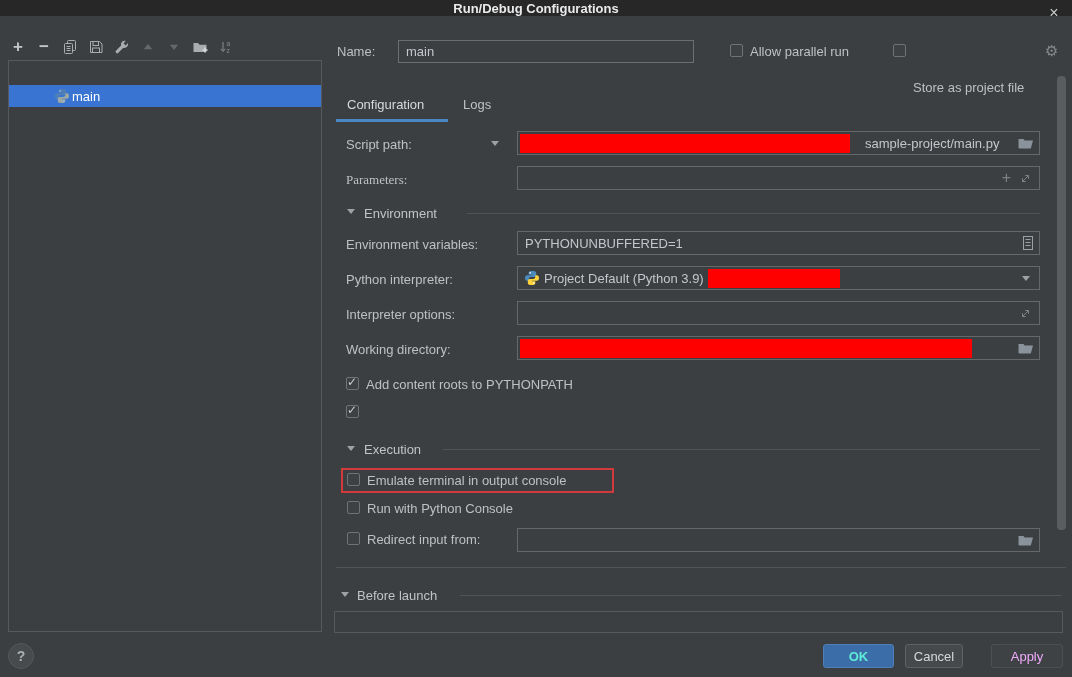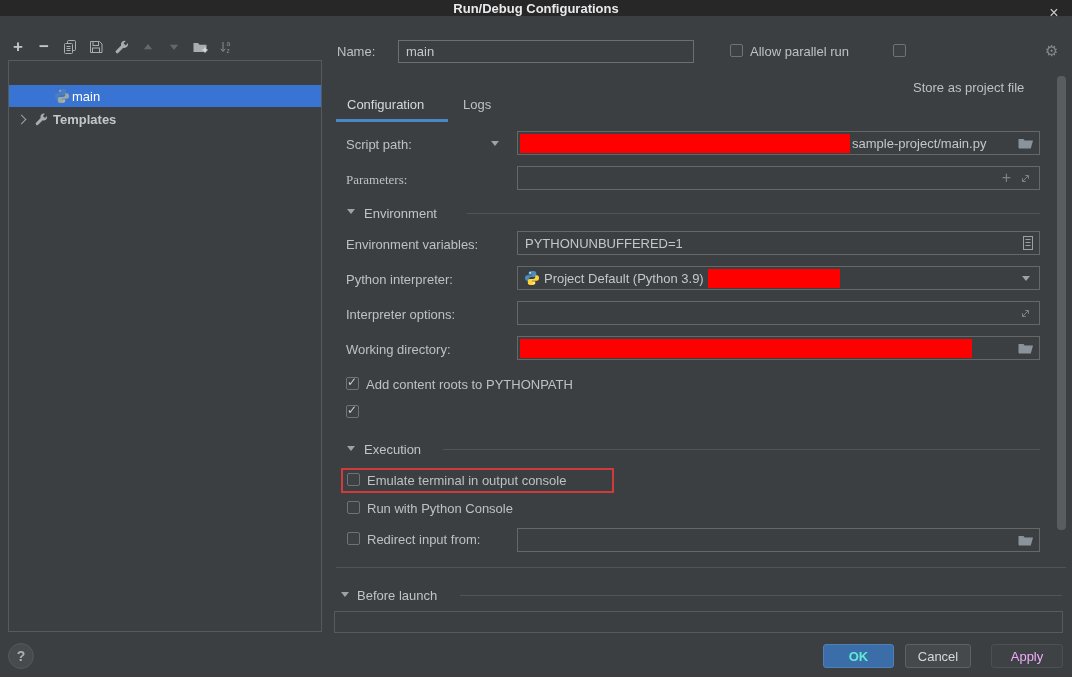--- a/index.html
+++ b/index.html
@@ -132,49 +132,40 @@
       <span class="pyicon dim" style="margin-left:45px;">
         <svg width="16" height="16" viewBox="0 0 16 16">
             <path fill="#4B8BBE" d="M7.9 1C6.1 1 4.7 1.6 4.7 3v1.8h3.4v.5H3.2C1.7 5.3 1 6.5 1 8s.7 2.7 2.2 2.7h1.5V9.2c0-1.3 1.1-2.3 2.4-2.3h3.3c1 0 1.8-.8 1.8-1.8V3c0-1.4-1.5-2-3.1-2H7.9z"></path>
             <circle cx="6.1" cy="2.9" r=".8" fill="#fff"></circle>
             <path fill="#FFD43B" d="M8.1 15c1.8 0 3.2-.6 3.2-2v-1.8H7.9v-.5h4.9c1.5 0 2.2-1.2 2.2-2.7s-.7-2.7-2.2-2.7h-1.5v1.5c0 1.3-1.1 2.3-2.4 2.3H5.6c-1 0-1.8.8-1.8 1.8V13c0 1.4 1.5 2 3.1 2h1.2z"></path>
             <circle cx="9.9" cy="13.1" r=".8" fill="#fff"></circle>
           </svg>
       </span>
       <span class="lbl" style="margin-left:2px;">main</span>
     </div>
-    <div class="treerow" style="top:47px;">
-      <span class="chev right" style="margin-left:9px;"></span>
-      <span class="tbicon" style="margin-left:8px;">
-        <svg width="15" height="15">
-            <path fill="#a9adb0" d="M13 3.9a3.4 3.4 0 0 1-4.3 4.3L4.4 12.5a1.5 1.5 0 1 1-2.1-2.1L6.6 6A3.4 3.4 0 0 1 10.9 1.7L8.9 3.9l2 2 2.1-2z"></path>
-          </svg>
-      </span>
-      <span class="lbl" style="margin-left:4px;">Templates</span>
-    </div>
   </div>
 
   <span class="label-abs" style="left:337px;top:44px;">Name:</span>
   <input class="name-input" style="left: 398px; top: 40px; width: 296px; height: 23px;" value="main">
 
   <span class="cb" style="left:730px;top:44px;"></span>
   <span class="label-abs" style="left:750px;top:44px;">Allow parallel run</span>
   <span class="cb" style="left:893px;top:44px;"></span>
   <span class="label-abs" style="left:913px;top:44px;margin-top:36px;">Store as project file</span>
   <span class="label-abs gear" style="left:1045px;top:44px;">⚙</span>
 
   <span class="tab active" style="left:347px;">Configuration</span>
   <span class="tab" style="left:463px;">Logs</span>
   <div class="tab-underline"></div>
 
   <span class="label-abs" style="left:346px;top:137px;">Script path:</span>
   <span class="caret-down" style="left:491px;top:141px;"></span>
   <div class="field" style="left:517px;top:131px;width:523px;height:24px;">
     <div class="redact" style="margin-left:2px;width:330px;height:19px;"></div>
-    <span class="val" style="padding-left:2px;">sample-project/main.py</span>
+    <span class="val" style="padding-left:15px;">sample-project/main.py</span>
     <span class="fieldicon" style="margin-left:auto;margin-right:5px;">
       <svg width="16" height="14">
           <path d="M1 3h4.4l1.3 1.4H15l-2.2 8H1z" fill="#8a939b"></path>
           <path d="M1 3v9" stroke="#8a939b"></path>
         </svg>
     </span>
   </div>
 
   <span class="label-abs" style="left:346px;top:172px;font-family:Liberation Serif, serif;">Parameters:</span>
   <div class="field" style="left:517px;top:166px;width:523px;height:24px;">
@@ -271,16 +262,16 @@
 
   <span class="caret-down" style="left:341px;top:592px;"></span>
   <span class="sect-label" style="left:357px;top:588px;">Before launch</span>
   <div class="hline" style="left:460px;top:595px;width:602px;"></div>
   <div class="before-box"></div>
 
   <div class="help-circle">
     <span>?</span>
   </div>
   <div class="btn ok" style="left:823px;top:644px;width:71px;">OK</div>
-  <div class="btn cancel" style="left:905px;top:644px;width:66px;">Cancel</div>
+  <div class="btn cancel" style="left:905px;top:644px;width:58px;">Cancel</div>
   <div class="btn apply" style="left:991px;top:644px;width:72px;">Apply</div>
 
 </div>
 
 </body></html>

